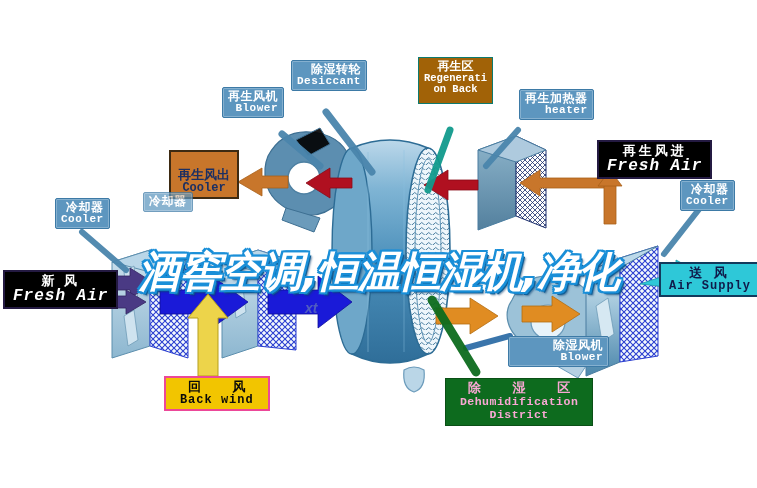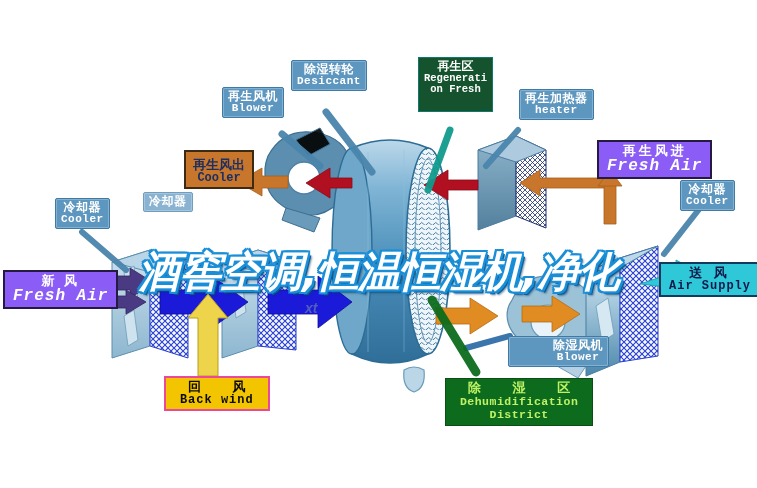--- a/index.html
+++ b/index.html
@@ -11,56 +11,56 @@
   
   .lbl{position:absolute;box-sizing:border-box;text-align:center;
        line-height:1.05;white-space:nowrap;}
   .lbl .cn{display:block;font-weight:bold;}
   .lbl .en{display:block;font-family:"Liberation Mono","DejaVu Sans Mono",monospace;
            font-weight:bold;}
 
   
   .cal{background:#5d96bf;border:1px solid #3d7aa6;color:#ffffff;
        padding:2px 5px 3px 5px;border-radius:2px;
-       box-shadow:0 0 0 1px rgba(255,255,255,.25) inset;}
+       box-shadow:0 0 0 1px rgba(255,255,255,.25) inset;text-align:right;}
   .cal .cn{font-size:12px;letter-spacing:.5px;}
   .cal .en{font-size:11px;letter-spacing:.5px;}
 
   
-  .teal{background:#14532d;border:1px solid #0c7a6f;color:#ffffff;
-        padding:2px 5px 15px 5px;}
+  .teal{background:#a16207;border:1px solid #0c7a6f;color:#ffffff;
+        padding:2px 5px 7px 5px;}
   .teal .cn{font-size:12px;}
   .teal .en{font-size:10.5px;line-height:1.12;}
 
   
   .orange{background:#c8762b;border:2px solid #3d2a12;color:#1b2f63;
-          padding:6px 7px 3px 7px;margin-left:15px;}
+          padding:16px 7px 3px 7px;}
   .orange .cn{font-size:13px;}
   .orange .en{font-size:12px;}
 
   
-  .purple{background:#8b5cf6;border:2px solid #241a42;color:#ffffff;
+  .purple{background:#000000;border:2px solid #241a42;color:#ffffff;
           padding:2px 8px 3px 8px;}
   .purple .cn{font-size:13px;letter-spacing:3px;}
   .purple .en{font-size:16px;letter-spacing:1px;font-style:italic;}
 
   
   .cyan{background:#2ec8d8;border:2px solid #123a5c;color:#101a4a;
         padding:2px 8px 3px 8px;}
   .cyan .cn{font-size:13px;letter-spacing:4px;}
   .cyan .en{font-size:12px;letter-spacing:1px;}
 
   
   .yellow{background:#f2c500;border:2px solid #ec4899;color:#0a0a0a;
           padding:2px 8px 3px 8px;}
   .yellow .cn{font-size:13px;letter-spacing:14px;text-indent:14px;}
   .yellow .en{font-size:12px;letter-spacing:1px;}
 
   
-  .green{background:#0d6b1e;border:1px solid #0a4f16;color:#bef264;
+  .green{background:#0d6b1e;border:1px solid #0a4f16;color:#f9a8d4;
          padding:2px 8px 3px 8px;}
   .green .cn{font-size:13px;letter-spacing:14px;text-indent:14px;}
   .green .en{font-size:11.5px;line-height:1.18;letter-spacing:.5px;}
 
   
   .faded{opacity:.72;}
 
   
   #watermark{position:absolute;left:0;top:202px;width:757px;height:92px;
              display:flex;flex-direction:column;justify-content:flex-end;
@@ -245,21 +245,21 @@
   </div>
 
   <div class="lbl cal" style="left:222px;top:87px;">
     <span class="cn">再生风机</span>
     <span class="en">Blower</span>
   </div>
 
   <div class="lbl teal" style="left:418px;top:57px;">
     <span class="cn">再生区</span>
     <span class="en">Regenerati</span>
-    <span class="en">on Fresh</span>
+    <span class="en">on Back</span>
   </div>
 
   <div class="lbl cal" style="left:519px;top:89px;">
     <span class="cn">再生加热器</span>
     <span class="en">heater</span>
   </div>
 
   <div class="lbl orange" style="left:169px;top:150px;">
     <span class="cn">再生风出</span>
     <span class="en">Cooler</span>

